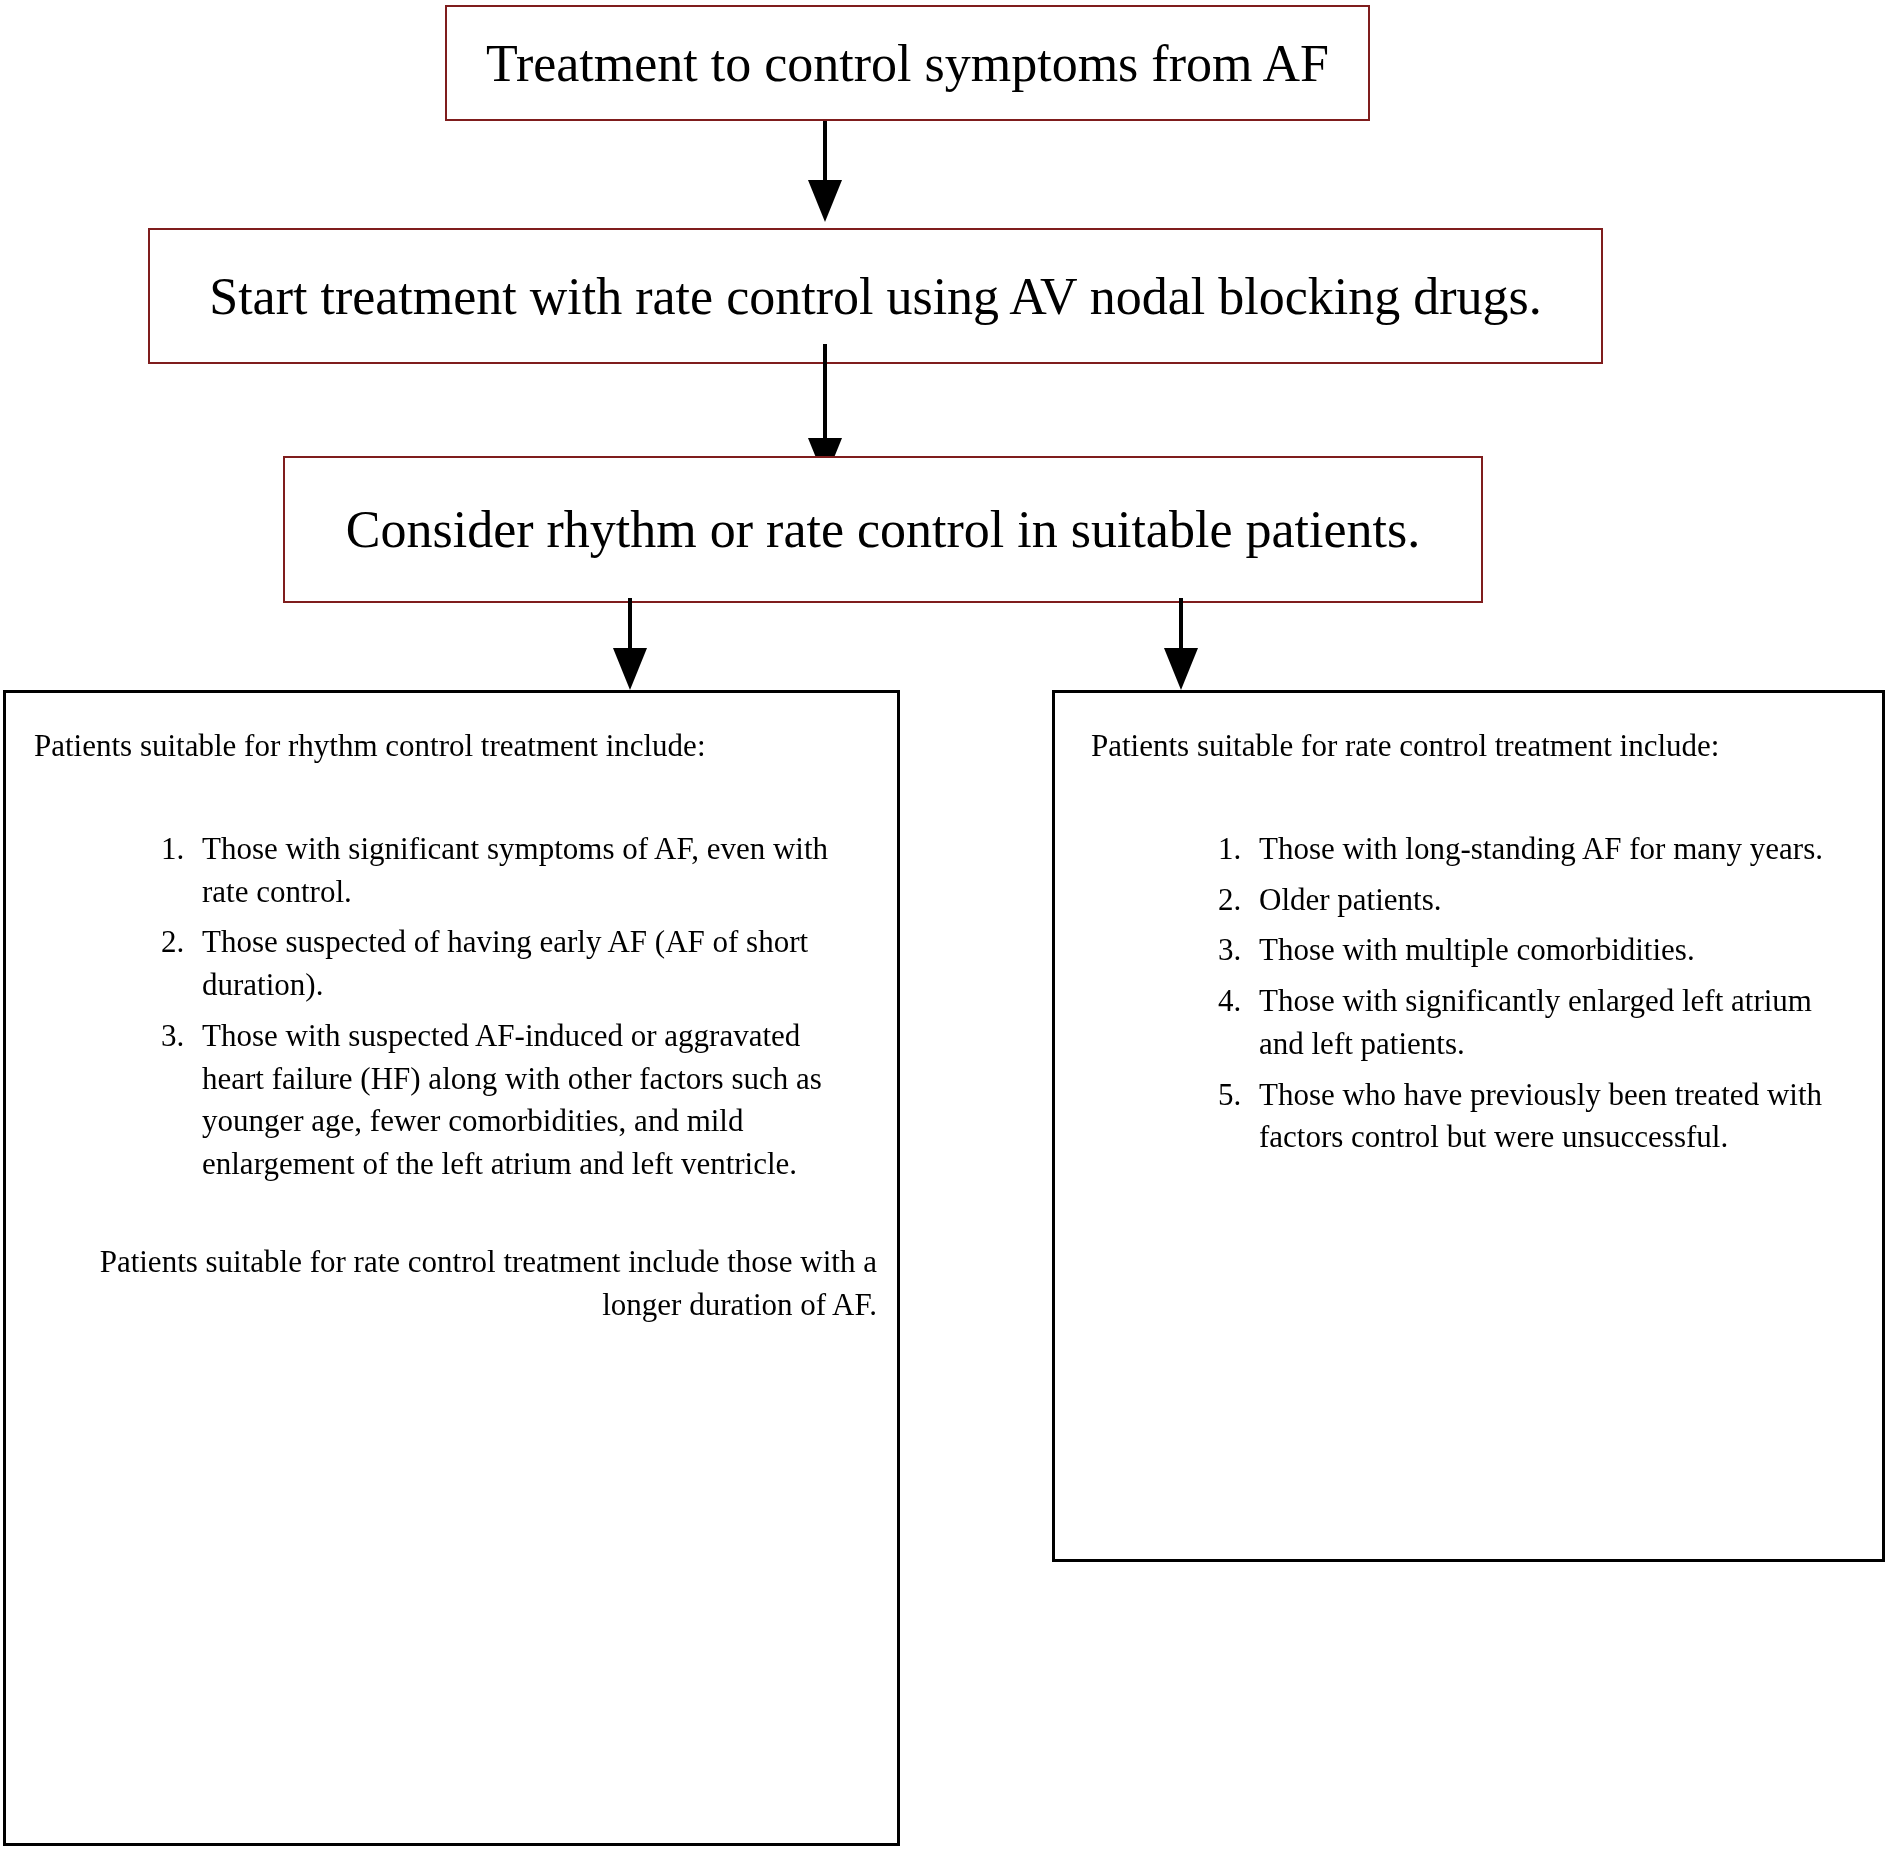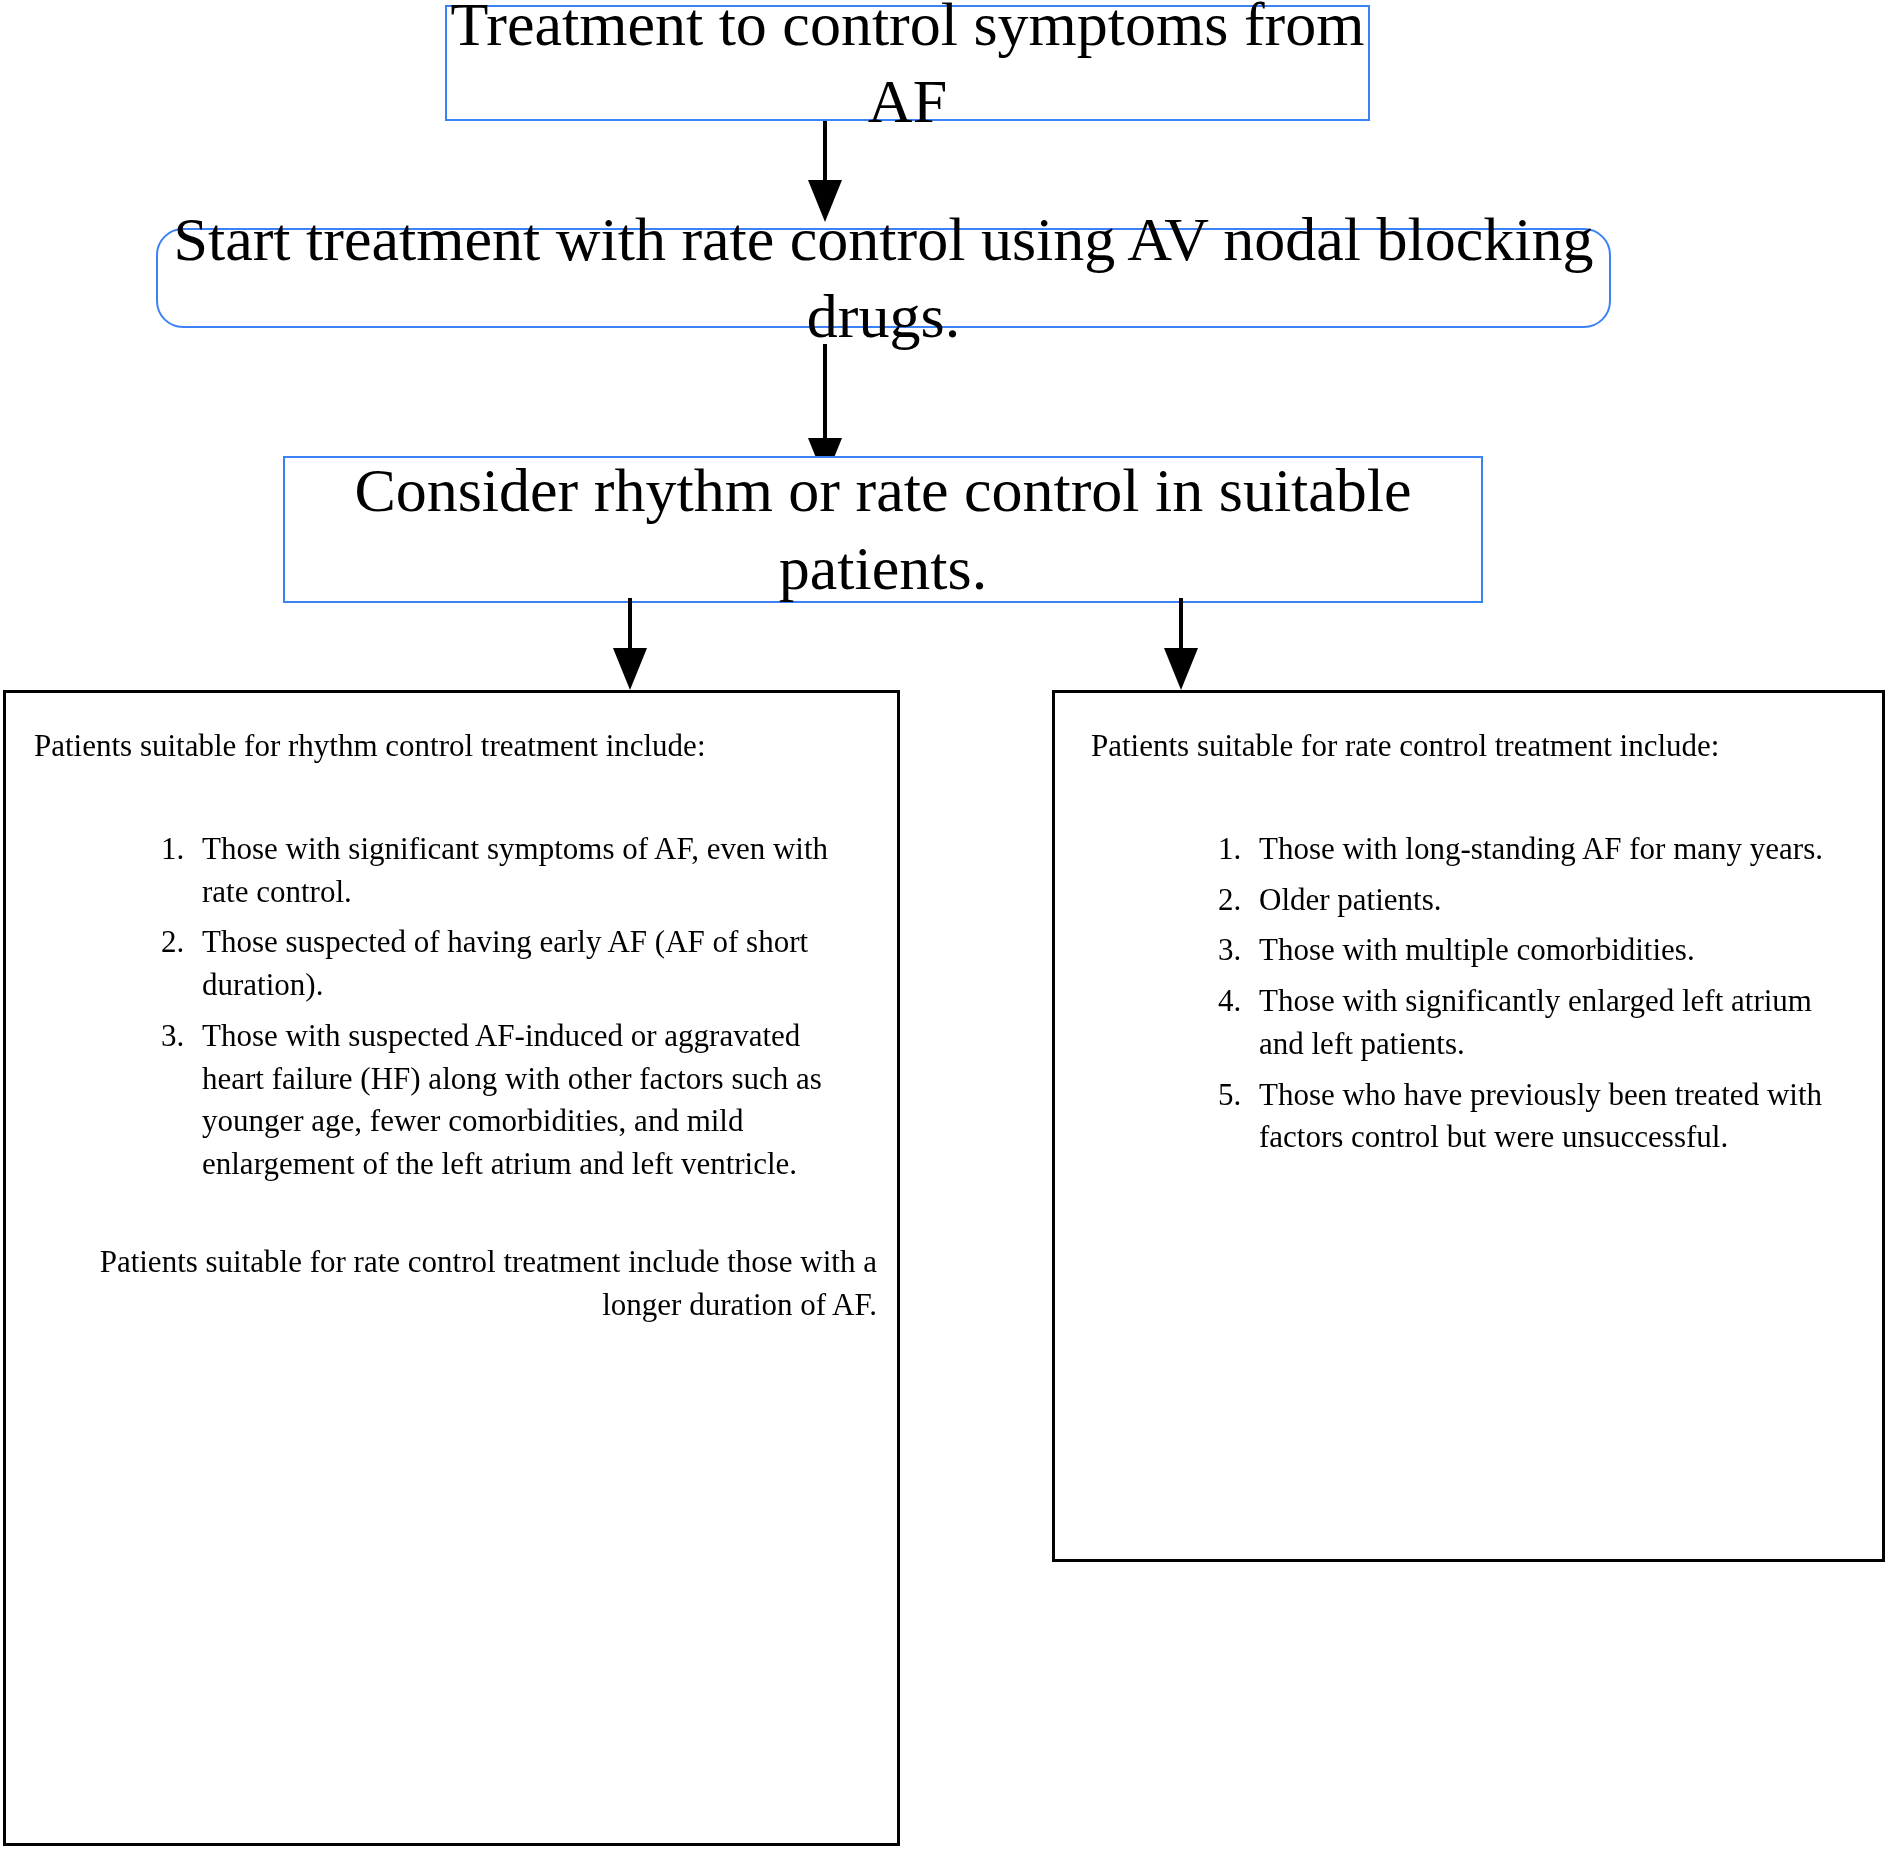--- a/index.html
+++ b/index.html
@@ -12,32 +12,32 @@
     width: 1887px;
     height: 1852px;
     background: #ffffff;
     font-family: "Liberation Serif", serif;
     color: #000000;
     overflow: hidden;
   }
   
   .hbox {
     position: absolute;
-    border: 2px solid #3b82f6;
+    border: 2px solid #7f1d1d;
     background: #ffffff;
     display: flex;
     align-items: center;
     justify-content: center;
     text-align: center;
-    font-size: 62px;
+    font-size: 52px;
     line-height: 1.25;
     box-sizing: border-box;
   }
   .box1 { left: 445px; top: 5px;   width: 925px;  height: 116px; }
-  .box2 { left: 156px; top: 228px; width: 1455px; height: 100px; border-radius: 27px; }
+  .box2 { left: 148px; top: 228px; width: 1455px; height: 136px; }
   .box3 { left: 283px; top: 456px; width: 1200px; height: 147px; align-items: center; }
 
   
   .bigbox {
     position: absolute;
     border: 3px solid #000000;
     background: #ffffff;
     box-sizing: border-box;
     font-size: 31px;
     line-height: 1.38;

